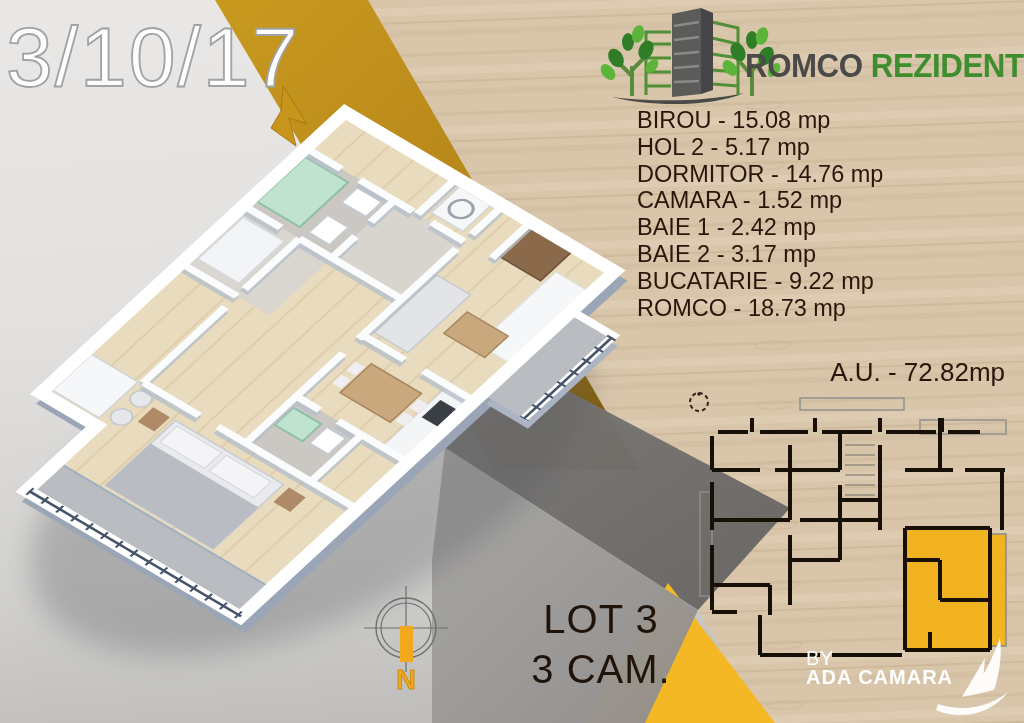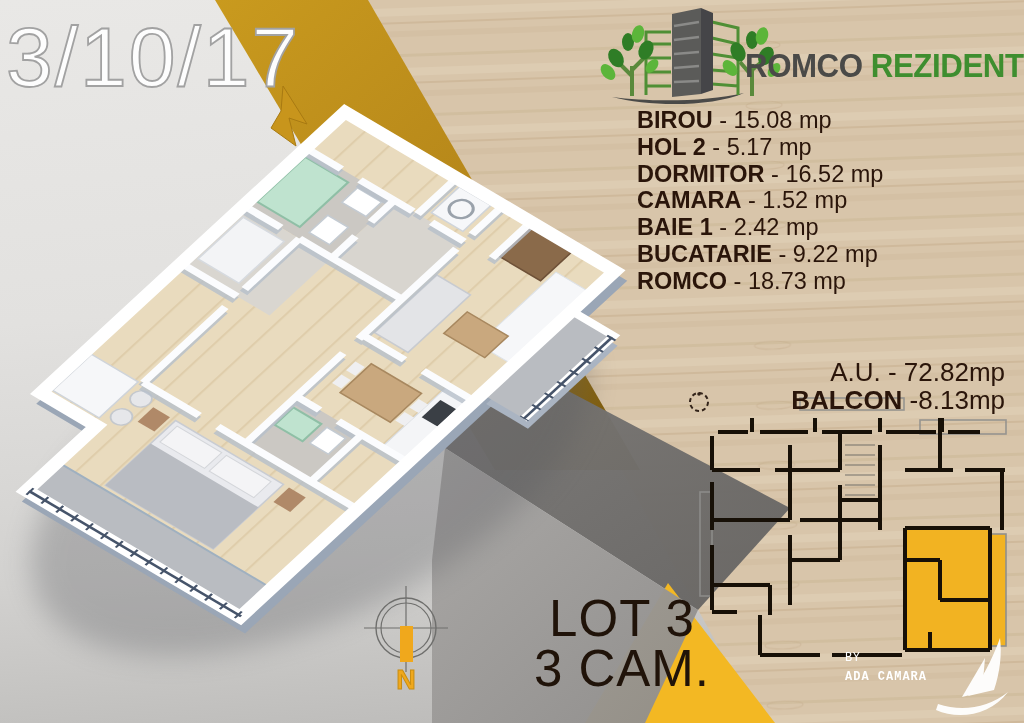--- a/index.html
+++ b/index.html
@@ -2,29 +2,29 @@
 <html><head>
 <meta charset="utf-8">
 <style>
   html,body{margin:0;padding:0;background:#222;}
   .stage{position:relative;width:1024px;height:723px;overflow:hidden;
          background:linear-gradient(175deg,#e9e8e6 0%,#e2e1df 40%,#d2d1cf 72%,#b8b7b5 100%);
          font-family:"Liberation Sans",sans-serif;}
   .layer{position:absolute;left:0;top:0;}
   
   .room-list{position:absolute;left:637px;top:107px;color:#2a150a;font-size:23.5px;line-height:26.8px;white-space:nowrap;}
-  .room-row .room-name{font-weight:700;}
+  .room-row .room-name{font-weight:400;}
   .room-row .room-area{font-weight:400;}
   
   .summary{position:absolute;left:680px;top:358px;width:325px;text-align:right;color:#2a150a;font-size:26px;line-height:28px;white-space:nowrap;}
   .summary .b{font-weight:700;}
   
-  .lot{position:absolute;left:489px;top:594px;width:266px;text-align:center;color:#201309;font-size:51px;line-height:50px;font-weight:400;letter-spacing:1px;white-space:nowrap;}
-  
-  .credit{position:absolute;left:845px;top:649px;color:#ffffff;font-size:12px;line-height:19px;letter-spacing:.5px;white-space:nowrap;font-family:Liberation Mono, monospace;}
+  .lot{position:absolute;left:468px;top:594px;width:266px;text-align:center;color:#201309;font-size:40px;line-height:50px;font-weight:400;letter-spacing:1px;white-space:nowrap;}
+  
+  .credit{position:absolute;left:806px;top:649px;color:#ffffff;font-size:20px;line-height:19px;letter-spacing:.5px;white-space:nowrap;}
   .credit .studio{font-weight:700;letter-spacing:1px;}
   
   .brandword{position:absolute;left:745px;top:46px;font-size:34px;font-weight:700;letter-spacing:-.5px;white-space:nowrap;transform:scaleX(.92);transform-origin:left;}
   .brandword .p1{color:#4a4a48;}
   .brandword .p2{color:#3e8e2f;}
 </style>
 </head>
 <body>
 
 <div class="stage">
@@ -267,30 +267,30 @@
   </svg>
 
   <div class="brandword">
     <span class="p1">ROMCO</span>
     <span class="p2">REZIDENTIAL</span>
   </div>
 
   <div class="room-list">
       <div class="room-row"><span class="room-name">BIROU</span><span class="room-area"> - 15.08 mp</span></div>
       <div class="room-row"><span class="room-name">HOL 2</span><span class="room-area"> - 5.17 mp</span></div>
-      <div class="room-row"><span class="room-name">DORMITOR</span><span class="room-area"> - 16.52 mp</span></div>
+      <div class="room-row"><span class="room-name">DORMITOR</span><span class="room-area"> - 14.76 mp</span></div>
       <div class="room-row"><span class="room-name">CAMARA</span><span class="room-area"> - 1.52 mp</span></div>
       <div class="room-row"><span class="room-name">BAIE 1</span><span class="room-area"> - 2.42 mp</span></div>
+      <div class="room-row"><span class="room-name">BAIE 2</span><span class="room-area"> - 3.17 mp</span></div>
       <div class="room-row"><span class="room-name">BUCATARIE</span><span class="room-area"> - 9.22 mp</span></div>
       <div class="room-row"><span class="room-name">ROMCO</span><span class="room-area"> - 18.73 mp</span></div>
     </div>
 
   <div class="summary">
     <div>A.U. - 72.82mp</div>
-    <div><span class="b">BALCON</span><span> -8.13mp</span></div>
   </div>
 
   <div class="lot">
     <div>LOT 3</div>
     <div>3 CAM.</div>
   </div>
 
   <div class="credit">
     <div>BY</div>
     <div class="studio">ADA CAMARA</div>

